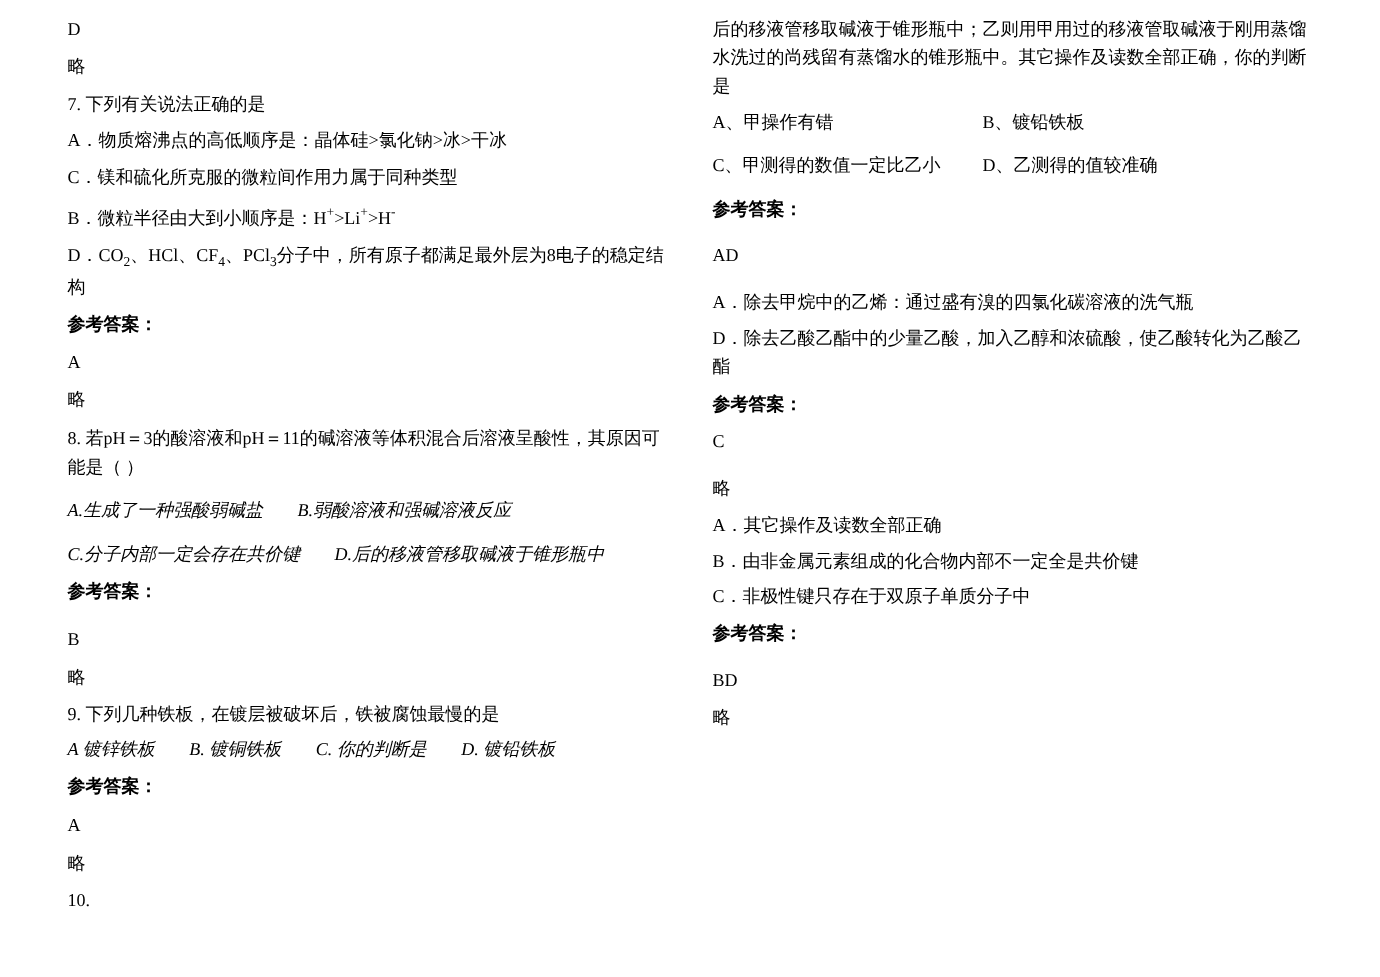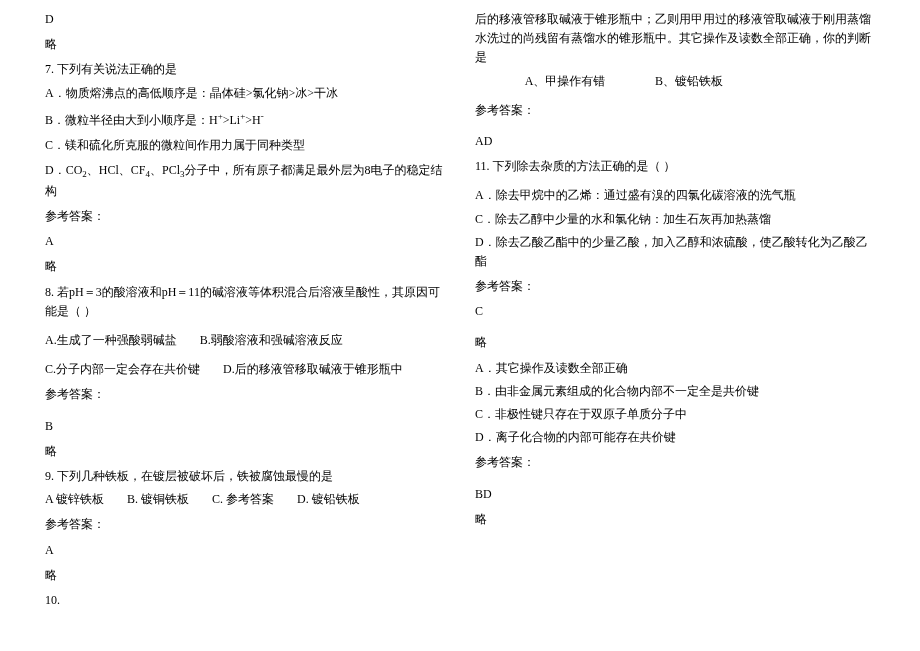--- a/index.html
+++ b/index.html
@@ -16,42 +16,42 @@
     }
     .column {
       width: 50%;
       padding: 0 15px;
     }
     .line {
       margin-bottom: 10px;
     }
     .q-body { margin-bottom: 4px; }
     .opt { margin-left: 0; margin-bottom: 6px; }
-    .ans-head { margin-top: 6px; margin-bottom: 6px; font-weight: normal; }
+    .ans-head { margin-top: 6px; margin-bottom: 6px; font-weight: bold; }
     .ans { margin-bottom: 6px; }
     .sub { font-size: 9px; vertical-align: sub; }
     .sup { font-size: 9px; vertical-align: super; }
-    .inline-opts span { margin-right: 20px; }
-    .inline-pair { display: flex; text-align: center; }
+    .inline-opts span { margin-right: 20px; font-style: italic; }
+    .inline-pair { display: flex; }
     .inline-pair > div:first-child { width: 180px; }
     .spacer-sm { height: 6px; }
   </style>
 </head>
 <body>
 
 <div class="column">
   <div class="ans line">D</div>
   <div class="ans line">略</div>
 
   <div class="q-body">7. 下列有关说法正确的是</div>
   <div class="opt">A．物质熔沸点的高低顺序是：晶体硅&gt;氯化钠&gt;冰&gt;干冰</div>
+  <div class="opt">C．镁和硫化所克服的微粒间作用力属于同种类型</div>
   <div class="opt">
     <span>B．微粒半径由大到小顺序是：H</span><span class="sup">+</span><span>&gt;Li</span><span class="sup">+</span><span>&gt;H</span><span class="sup">-</span>
   </div>
-  <div class="opt">C．镁和硫化所克服的微粒间作用力属于同种类型</div>
   <div class="opt">
     <span>D．CO</span><span class="sub">2</span><span>、HCl、CF</span><span class="sub">4</span><span>、PCl</span><span class="sub">3</span><span>分子中，所有原子都满足最外层为8电子的稳定结构</span>
   </div>
   <div class="ans-head">参考答案：</div>
   <div class="ans line">A</div>
   <div class="ans line">略</div>
 
   <div class="q-body">8. 若pH＝3的酸溶液和pH＝11的碱溶液等体积混合后溶液呈酸性，其原因可能是（  ）</div>
   <div class="spacer-sm"></div>
   <div class="inline-opts q-body">
@@ -65,51 +65,52 @@
   </div>
   <div class="ans-head">参考答案：</div>
   <div class="spacer-sm"></div>
   <div class="ans line">B</div>
   <div class="ans line">略</div>
 
   <div class="q-body">9. 下列几种铁板，在镀层被破坏后，铁被腐蚀最慢的是</div>
   <div class="opt inline-opts">
     <span>A 镀锌铁板</span>
     <span>B. 镀铜铁板</span>
-    <span>C. 参考答案</span>
+    <span>C. 你的判断是</span>
     <span>D. 镀铅铁板</span>
   </div>
   <div class="ans-head">参考答案：</div>
   <div class="ans line">A</div>
   <div class="ans line">略</div>
 
   <div class="q-body">10.</div>
 </div>
 
 <div class="column">
   <div class="q-body line">后的移液管移取碱液于锥形瓶中；乙则用甲用过的移液管取碱液于刚用蒸馏水洗过的尚残留有蒸馏水的锥形瓶中。其它操作及读数全部正确，你的判断是</div>
   <div class="inline-pair line">
     <div>A、甲操作有错</div>
     <div>B、镀铅铁板</div>
   </div>
+  <div class="inline-pair line">
+    <div>C、甲测得的数值一定比乙小</div>
+    <div>D、乙测得的值较准确</div>
+  </div>
   <div class="ans-head">参考答案：</div>
   <div class="spacer-sm"></div>
   <div class="ans">AD</div>
 
-  <div class="q-body">11. 下列除去杂质的方法正确的是（    ）</div>
   <div class="spacer-sm"></div>
   <div class="q-body line">A．除去甲烷中的乙烯：通过盛有溴的四氯化碳溶液的洗气瓶</div>
-  <div class="q-body line">C．除去乙醇中少量的水和氯化钠：加生石灰再加热蒸馏</div>
   <div class="q-body line">D．除去乙酸乙酯中的少量乙酸，加入乙醇和浓硫酸，使乙酸转化为乙酸乙酯</div>
   <div class="ans-head">参考答案：</div>
   <div class="ans">C</div>
   <div class="spacer-sm"></div>
   <div class="ans line">略</div>
 
   <div class="q-body line">A．其它操作及读数全部正确</div>
   <div class="q-body line">B．由非金属元素组成的化合物内部不一定全是共价键</div>
   <div class="q-body line">C．非极性键只存在于双原子单质分子中</div>
-  <div class="q-body line">D．离子化合物的内部可能存在共价键</div>
   <div class="ans-head">参考答案：</div>
   <div class="spacer-sm"></div>
   <div class="ans line">BD</div>
   <div class="ans">略</div>
 </div>
 
 </body></html>

